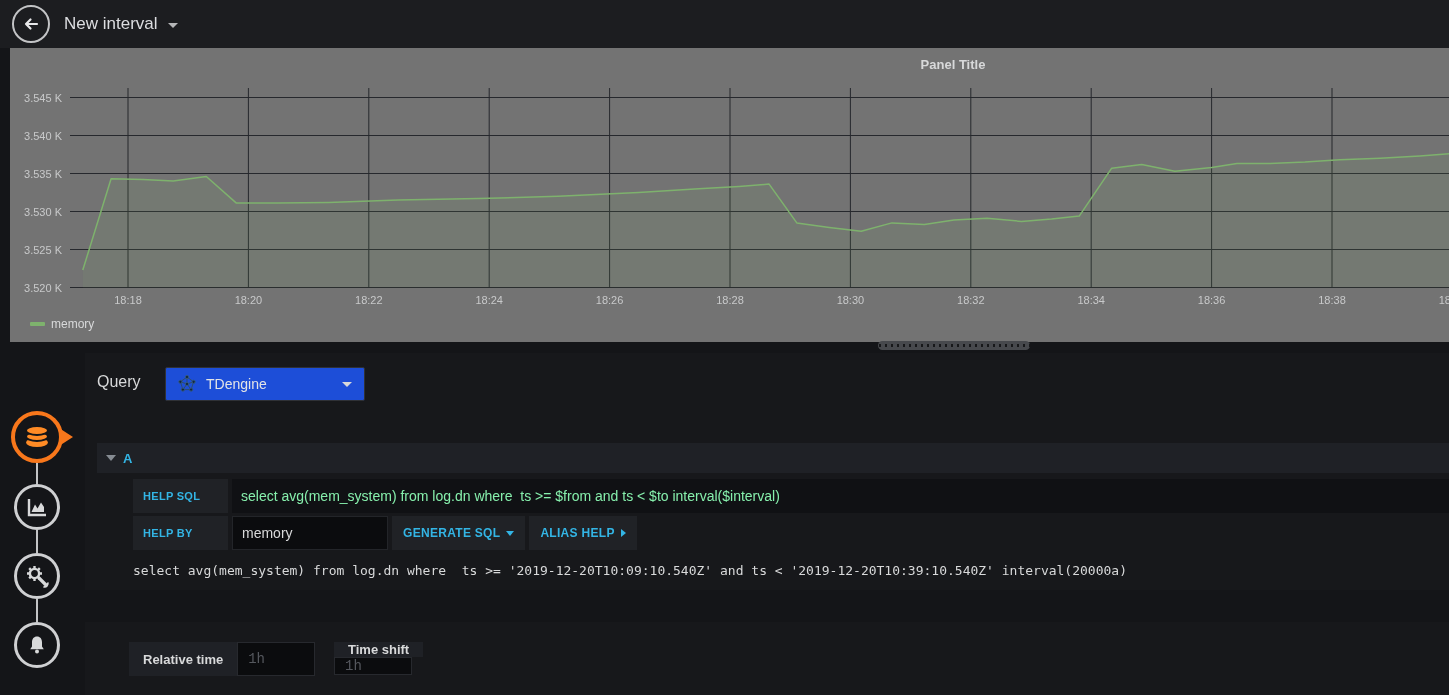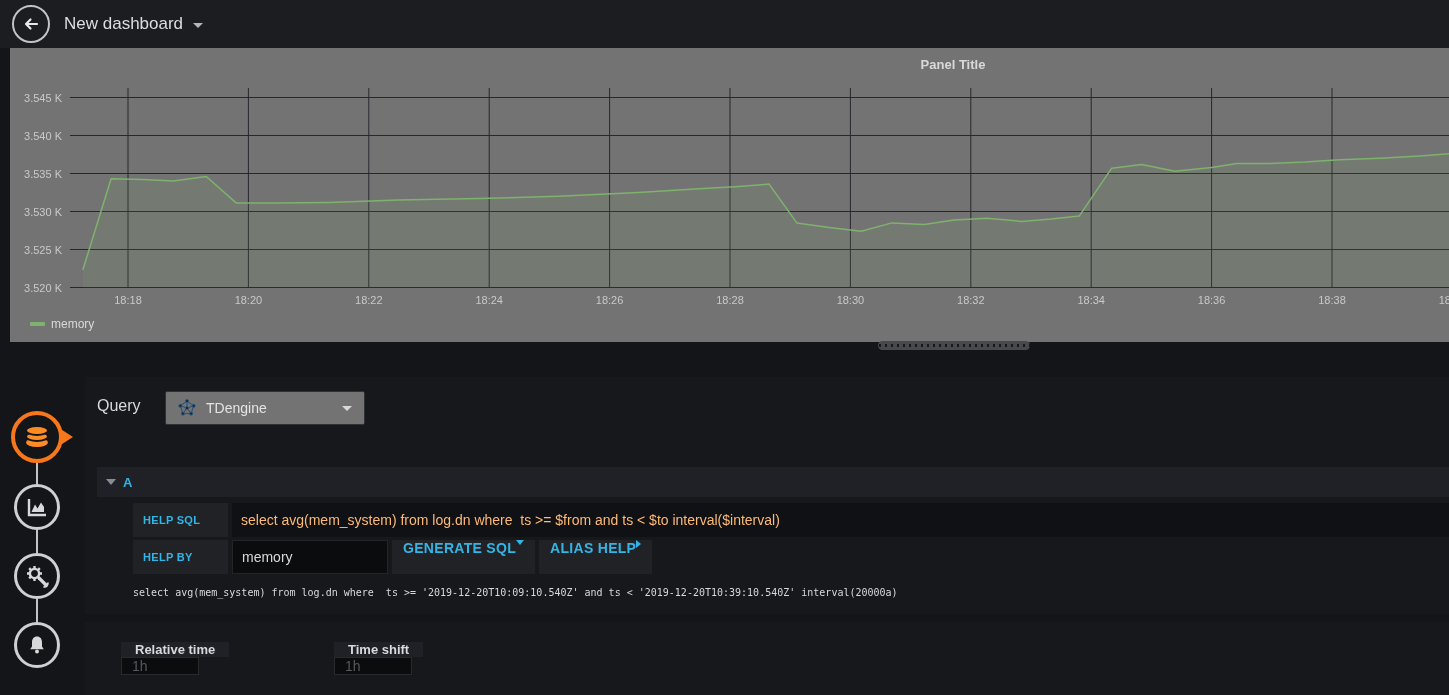--- a/index.html
+++ b/index.html
@@ -34,73 +34,73 @@
   .tab-queries::after{content:"";position:absolute;right:-14px;top:50%;transform:translateY(-50%);
     width:0;height:0;border-top:9px solid transparent;border-bottom:9px solid transparent;
     border-left:14px solid #f8771b;}
   .tab-plain{width:46px;height:46px;border:3px solid #cfd0d2;}
   .tab-viz{left:14px;top:484px;}
   .tab-settings{left:14px;top:553px;}
   .tab-alert{left:14px;top:622px;}
   .tab-connector{position:absolute;left:36px;width:2px;background:#c3c4c6;}
   .conn1{top:463px;height:21px;} .conn2{top:530px;height:23px;} .conn3{top:599px;height:23px;}
   
-  .query-section{position:absolute;left:85px;top:377px;width:1364px;height:237px;background:#17181b;}
+  .query-section{position:absolute;left:85px;top:353px;width:1364px;height:237px;background:#17181b;}
   .query-label{position:absolute;left:12px;top:20px;font-size:16px;font-weight:500;color:#d8d9da;}
   .ds-picker{position:absolute;left:80px;top:14px;width:200px;height:34px;box-sizing:border-box;
-    background:#737373;border:1px solid #2f3136;border-radius:2px;display:flex;align-items:center;
+    background:#1d4ed8;border:1px solid #2f3136;border-radius:2px;display:flex;align-items:center;
     padding:0 12px;gap:10px;cursor:pointer;}
   .ds-name{font-size:14px;color:#e3e4e6;font-weight:500;}
   .ds-caret{margin-left:auto;width:0;height:0;border-left:5px solid transparent;
     border-right:5px solid transparent;border-top:5px solid #d8d9da;}
   .ref-row{position:absolute;left:12px;top:90px;width:1352px;height:30px;background:#1f2126;
     display:flex;align-items:center;padding-left:9px;box-sizing:border-box;gap:7px;cursor:pointer;}
   .ref-caret{width:0;height:0;border-left:5px solid transparent;border-right:5px solid transparent;
     border-top:6px solid #868c93;}
   .ref-id{color:#33b5e5;font-weight:700;font-size:13px;}
   .sql-row{position:absolute;left:48px;top:126px;width:1316px;height:34px;display:flex;gap:4px;}
   .alias-row{position:absolute;left:48px;top:163px;height:34px;display:flex;gap:4px;}
   .field-label{width:95px;flex:0 0 95px;background:#202226;color:#33b5e5;font-size:11px;
     font-weight:700;display:flex;align-items:center;padding-left:10px;box-sizing:border-box;
     letter-spacing:.3px;}
   input{outline:none;}
-  .sql-input{flex:1;background:#101114;border:none;color:#fdba74;font-size:14px;
+  .sql-input{flex:1;background:#101114;border:none;color:#86efac;font-size:14px;
     padding:0 9px;font-family:"Liberation Sans",sans-serif;}
   .alias-input{width:156px;background:#0b0c0e;border:1px solid #232529;color:#d8d9da;
     font-size:14px;padding:0 9px;box-sizing:border-box;font-family:"Liberation Sans",sans-serif;}
-  .q-btn{background:#202226;color:#33b5e5;font-size:14px;font-weight:700;border:none;
-    display:flex;align-items:flex-start;padding:0 11px;cursor:pointer;letter-spacing:.3px;
+  .q-btn{background:#202226;color:#33b5e5;font-size:12px;font-weight:700;border:none;
+    display:flex;align-items:center;gap:6px;padding:0 11px;cursor:pointer;letter-spacing:.3px;
     font-family:"Liberation Sans",sans-serif;}
   .q-btn .tri-down{width:0;height:0;border-left:4px solid transparent;border-right:4px solid transparent;
     border-top:5px solid #33b5e5;}
   .q-btn .tri-right{width:0;height:0;border-top:4px solid transparent;border-bottom:4px solid transparent;
     border-left:5px solid #33b5e5;}
   .gen-sql{position:absolute;left:48px;top:210px;font-family:"DejaVu Sans Mono",monospace;
-    font-size:10px;color:#d8d9da;white-space:pre;}
+    font-size:13px;color:#d8d9da;white-space:pre;}
   
   .time-section{position:absolute;left:85px;top:622px;width:1364px;height:73px;background:#17181b;}
   .time-box{position:absolute;top:20px;height:34px;display:flex;}
-  .time-box1{left:36px;flex-direction:column;} .time-box2{left:249px;flex-direction:column;}
+  .time-box1{left:44px;} .time-box2{left:249px;flex-direction:column;}
   .time-label{background:#1f2126;color:#d8d9da;font-size:13px;font-weight:700;display:flex;
     align-items:center;padding:0 14px;white-space:nowrap;}
   .time-input{width:78px;background:#0b0c0e;border:1px solid #27292e;color:#d8d9da;font-size:14px;
-    padding:0 10px;box-sizing:border-box;font-family:Liberation Sans, sans-serif;}
+    padding:0 10px;box-sizing:border-box;font-family:Liberation Mono, monospace;}
   ::placeholder{color:#55585e;opacity:1;}
   text{font-family:"Liberation Sans",sans-serif;}
 </style>
 </head>
 <body>
 
 <header class="top-header">
   <div class="back-btn">
     <svg width="18" height="18" viewBox="0 0 18 18">
       <path d="M15 9 H4 M8.5 4.5 L4 9 L8.5 13.5" stroke="#e8e8ea" stroke-width="2.2" fill="none" stroke-linecap="round" stroke-linejoin="round"></path>
     </svg>
   </div>
-  <div class="dash-title">New dashboard</div>
+  <div class="dash-title">New interval</div>
   <div class="caret-down"></div>
 </header>
 
 <section class="chart-panel">
   <div class="panel-title">Panel Title</div>
   <svg id="chart-svg">
       <line x1="60" y1="9.5" x2="1439" y2="9.5" stroke="#26282d" stroke-width="1"></line>
       <text x="52" y="13.5" text-anchor="end" fill="#c8c9ca" font-size="11">3.545 K</text>
       <line x1="60" y1="47.5" x2="1439" y2="47.5" stroke="#26282d" stroke-width="1"></line>
       <text x="52" y="51.5" text-anchor="end" fill="#c8c9ca" font-size="11">3.540 K</text>

